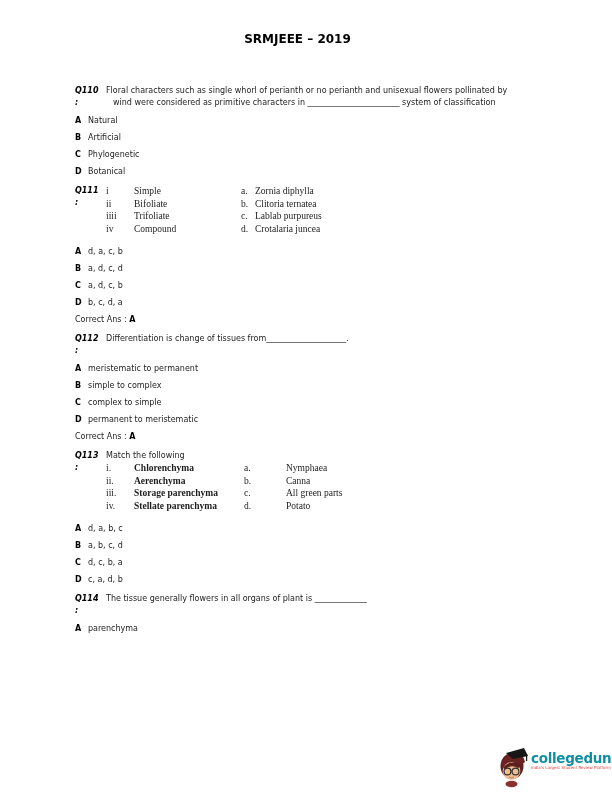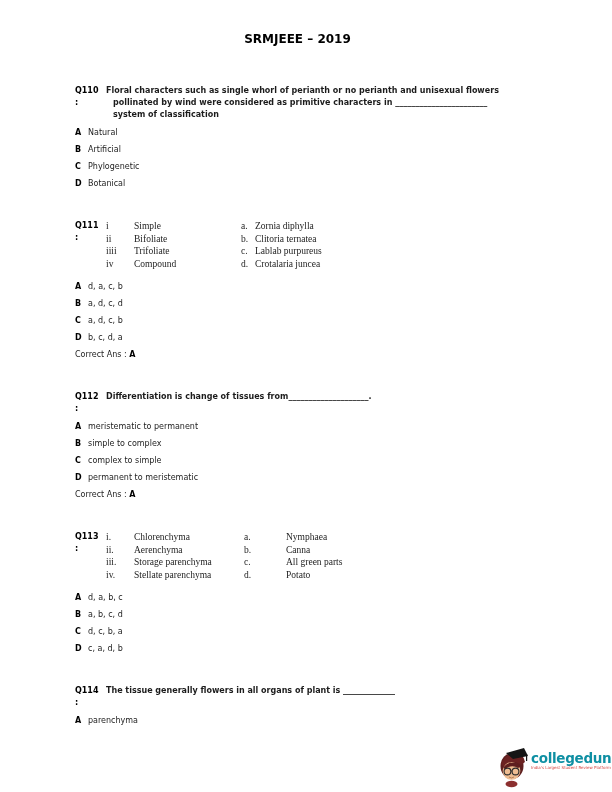--- a/index.html
+++ b/index.html
@@ -15,40 +15,40 @@
     box-sizing: border-box;
     padding: 33px 92px 0 75px;
     overflow: hidden;
   }
   .title {
     text-align: center;
     font-weight: bold;
     font-size: 12px;
     color: #000;
   }
-  .q { margin-top: 30px; }
+  .q { margin-top: 7px; }
   .q.first { margin-top: 40px; }
   .qrow { display: flex; }
-  .qlabel { width: 31px; flex: none; font-weight: bold; color: #000; }
+  .qlabel { width: 31px; flex: none; font-weight: bold; color: #000; font-style: italic; }
   .qid { line-height: 12px; }
   .qcolon { line-height: 12px; }
   .qcontent { width: 410px; }
-  .qtext { padding-left: 7px; text-indent: -7px; font-weight: bold; }
+  .qtext { padding-left: 7px; text-indent: -7px; }
   .match { margin-bottom: 5px; }
   .mrow {
     display: flex;
     font-family: "Liberation Serif", serif;
     font-size: 9.5px;
     line-height: 12.5px;
     color: #1c1c1c;
   }
   .mn { width: 28px; flex: none; }
   .mterm { width: 107px; flex: none; }
   .m111 .mletter { width: 14px; flex: none; }
-  .m113 .mterm { width: 110px; }
+  .m113 .mterm { width: 110px; font-weight: bold; }
   .m113 .mletter { width: 42px; flex: none; }
   .italic { }
   .opt { display: flex; margin-top: 5px; }
   .opt.firstopt { margin-top: 6px; }
   .optletter { width: 13px; flex: none; font-weight: bold; color: #000; }
   .correct { margin-top: 5px; }
   .correct-val { font-weight: bold; color: #000; }
   .footer {
     position: absolute;
     left: 497px;
@@ -193,20 +193,21 @@
     </div>
   </section>
 
   <section class="q">
     <div class="qrow">
       <div class="qlabel">
         <div class="qid">Q113</div>
         <div class="qcolon">:</div>
       </div>
       <div class="qcontent">
+        <div class="qtext">Match the following</div>
         <div class="match m113">
           <div class="mrow">
             <span class="mn">i.</span>
             <span class="mterm">Chlorenchyma</span>
             <span class="mletter">a.</span>
             <span class="mval italic">Nymphaea</span>
           </div>
           <div class="mrow">
             <span class="mn">ii.</span>
             <span class="mterm">Aerenchyma</span>

